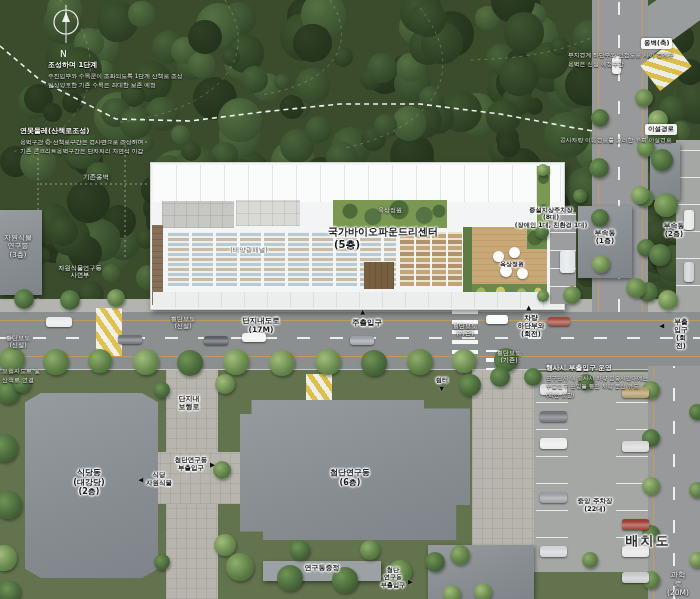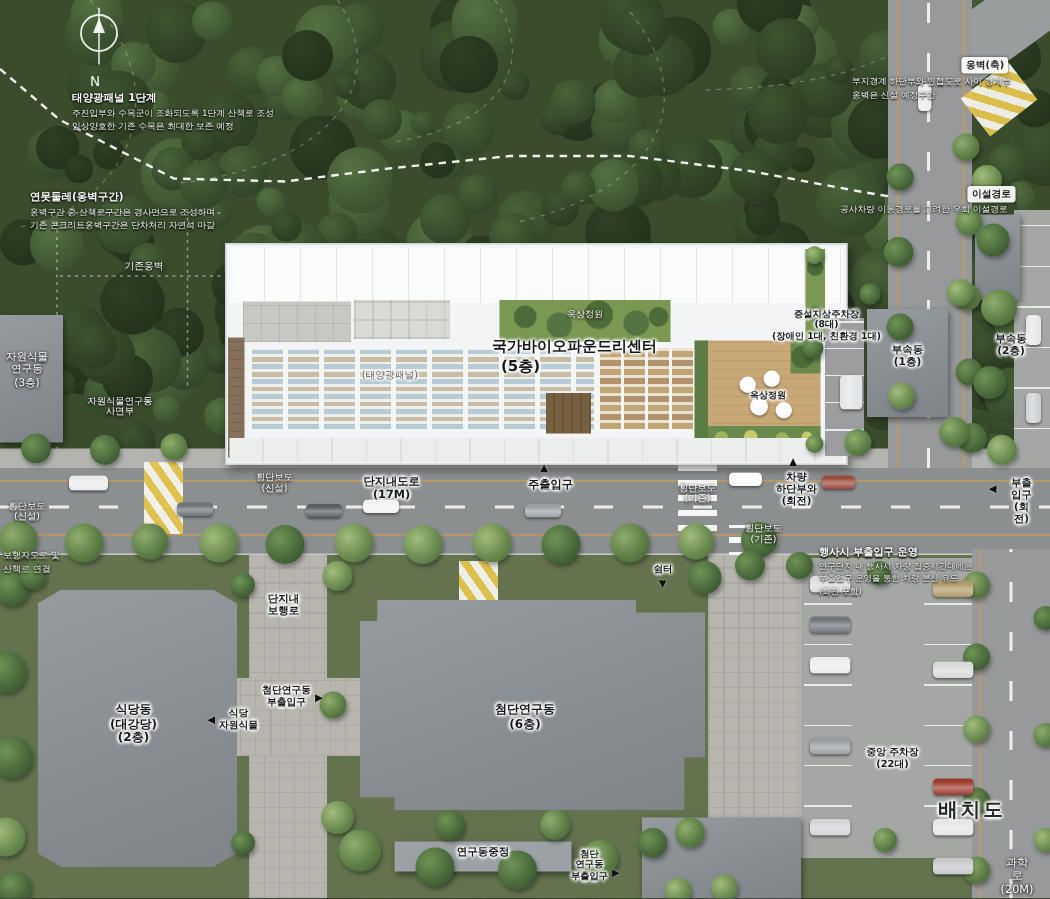--- a/index.html
+++ b/index.html
@@ -572,41 +572,41 @@
       <div class="car" style="left: 622px; top: 572px; width: 27px; height: 11px; background: linear-gradient(0deg, rgb(198, 200, 202), rgba(255, 255, 255, 0.333) 45%, rgb(198, 200, 202) 80%), rgb(198, 200, 202);"></div>
     </div>
 
   <svg width="34" height="56" style="left:50px;top:5px;">
     <line x1="16" y1="0" x2="16" y2="38" stroke="#fff" stroke-width="1" opacity=".9"></line>
     <circle cx="16" cy="17" r="12" fill="none" stroke="#fff" stroke-width="1.2" opacity=".9"></circle>
     <polygon points="16,7 12,17 20,17" fill="#fff" opacity=".9"></polygon>
     <text x="10" y="52" fill="#fff" font-size="9" font-family="DejaVu Sans, sans-serif">N</text>
   </svg>
 
-  <div class="note-t" style="left:48px;top:61px;font-size:7px;">태양광패널 1단계</div>
+  <div class="note-t" style="left:48px;top:61px;font-size:7px;">조성하며 1단계</div>
   <div class="note-b" style="left:48px;top:72px;font-size:5.8px;">주진입부와 수목군이 조화되도록 1단계 산책로 조성
 임상양호한 기존 수목은 최대한 보존 예정</div>
-  <div class="note-t" style="left:20px;top:127px;font-size:7px;">연못둘레(옹벽구간)</div>
+  <div class="note-t" style="left:20px;top:127px;font-size:7px;">연못둘레(산책로조성)</div>
   <div class="note-b" style="left:20px;top:138px;font-size:5.8px;">옹벽구간 중 산책로구간은 경사면으로 조성하며
 기존 콘크리트옹벽구간은 단차처리 자연석 마감</div>
   <div class="chip" style="left:641px;top:38px;font-size:6.5px;">옹벽(축)</div>
   <div class="note-b" style="left:568px;top:51px;font-size:5.8px;">부지경계 하단부와 인접도로 사이 경계부
 옹벽은 신설 예정구간</div>
   <div class="chip" style="left:645px;top:124px;font-size:6.5px;">이설경로</div>
   <div class="note-b" style="left:560px;top:136px;font-size:5.8px;">공사차량 이동경로를 고려한 우회 이설경로</div>
   <div class="note-t" style="left:546px;top:364px;font-size:6.8px;">행사시 부출입구 운영</div>
   <div class="note-b" style="left:546px;top:374px;font-size:5.6px;">연구단지 내 행사시 차량 집중시간대에는
 부출입구 운영을 통한 차량 분산 유도
 (회전 포함)</div>
   <div class="note-b" style="left:2px;top:366px;font-size:6px;">보행자도로 및
 산책로 연결</div>
 
   <div class="lbl" style="left:347px;top:226px;font-size:10px;margin-left:36px;">국가바이오파운드리센터</div>
   <div class="lbl" style="left:347px;top:239px;font-size:10px;">(5층)</div>
-  <div class="lbl" style="left:260px;top:247px;font-size:6.5px;color:#5c5c58;font-weight:normal;">(태양광패널)</div>
+  <div class="lbl" style="left:249px;top:247px;font-size:6.5px;color:#5c5c58;font-weight:normal;">(태양광패널)</div>
   <div class="lbl w" style="left:390px;top:206px;font-size:6px;">옥상정원</div>
   <div class="lbl" style="left:512px;top:260px;font-size:6px;">옥상정원</div>
   <div class="lbl w" style="left:96px;top:174px;font-size:6.5px;">기존옹벽</div>
   <div class="lbl" style="left:551px;top:206px;font-size:6.2px;">증설지상주차장
 (8대)
 (장애인 1대, 친환경 1대)</div>
   <div class="lbl" style="left:605px;top:229px;font-size:7px;">부속동
 (1층)</div>
   <div class="lbl" style="left:674px;top:222px;font-size:7px;">부속동
 (2층)</div>

